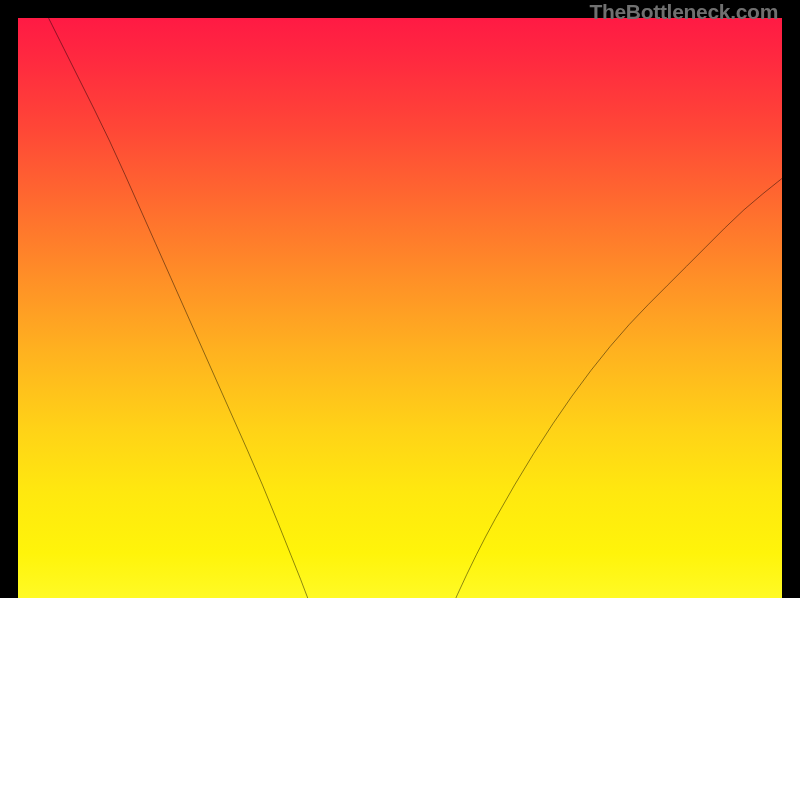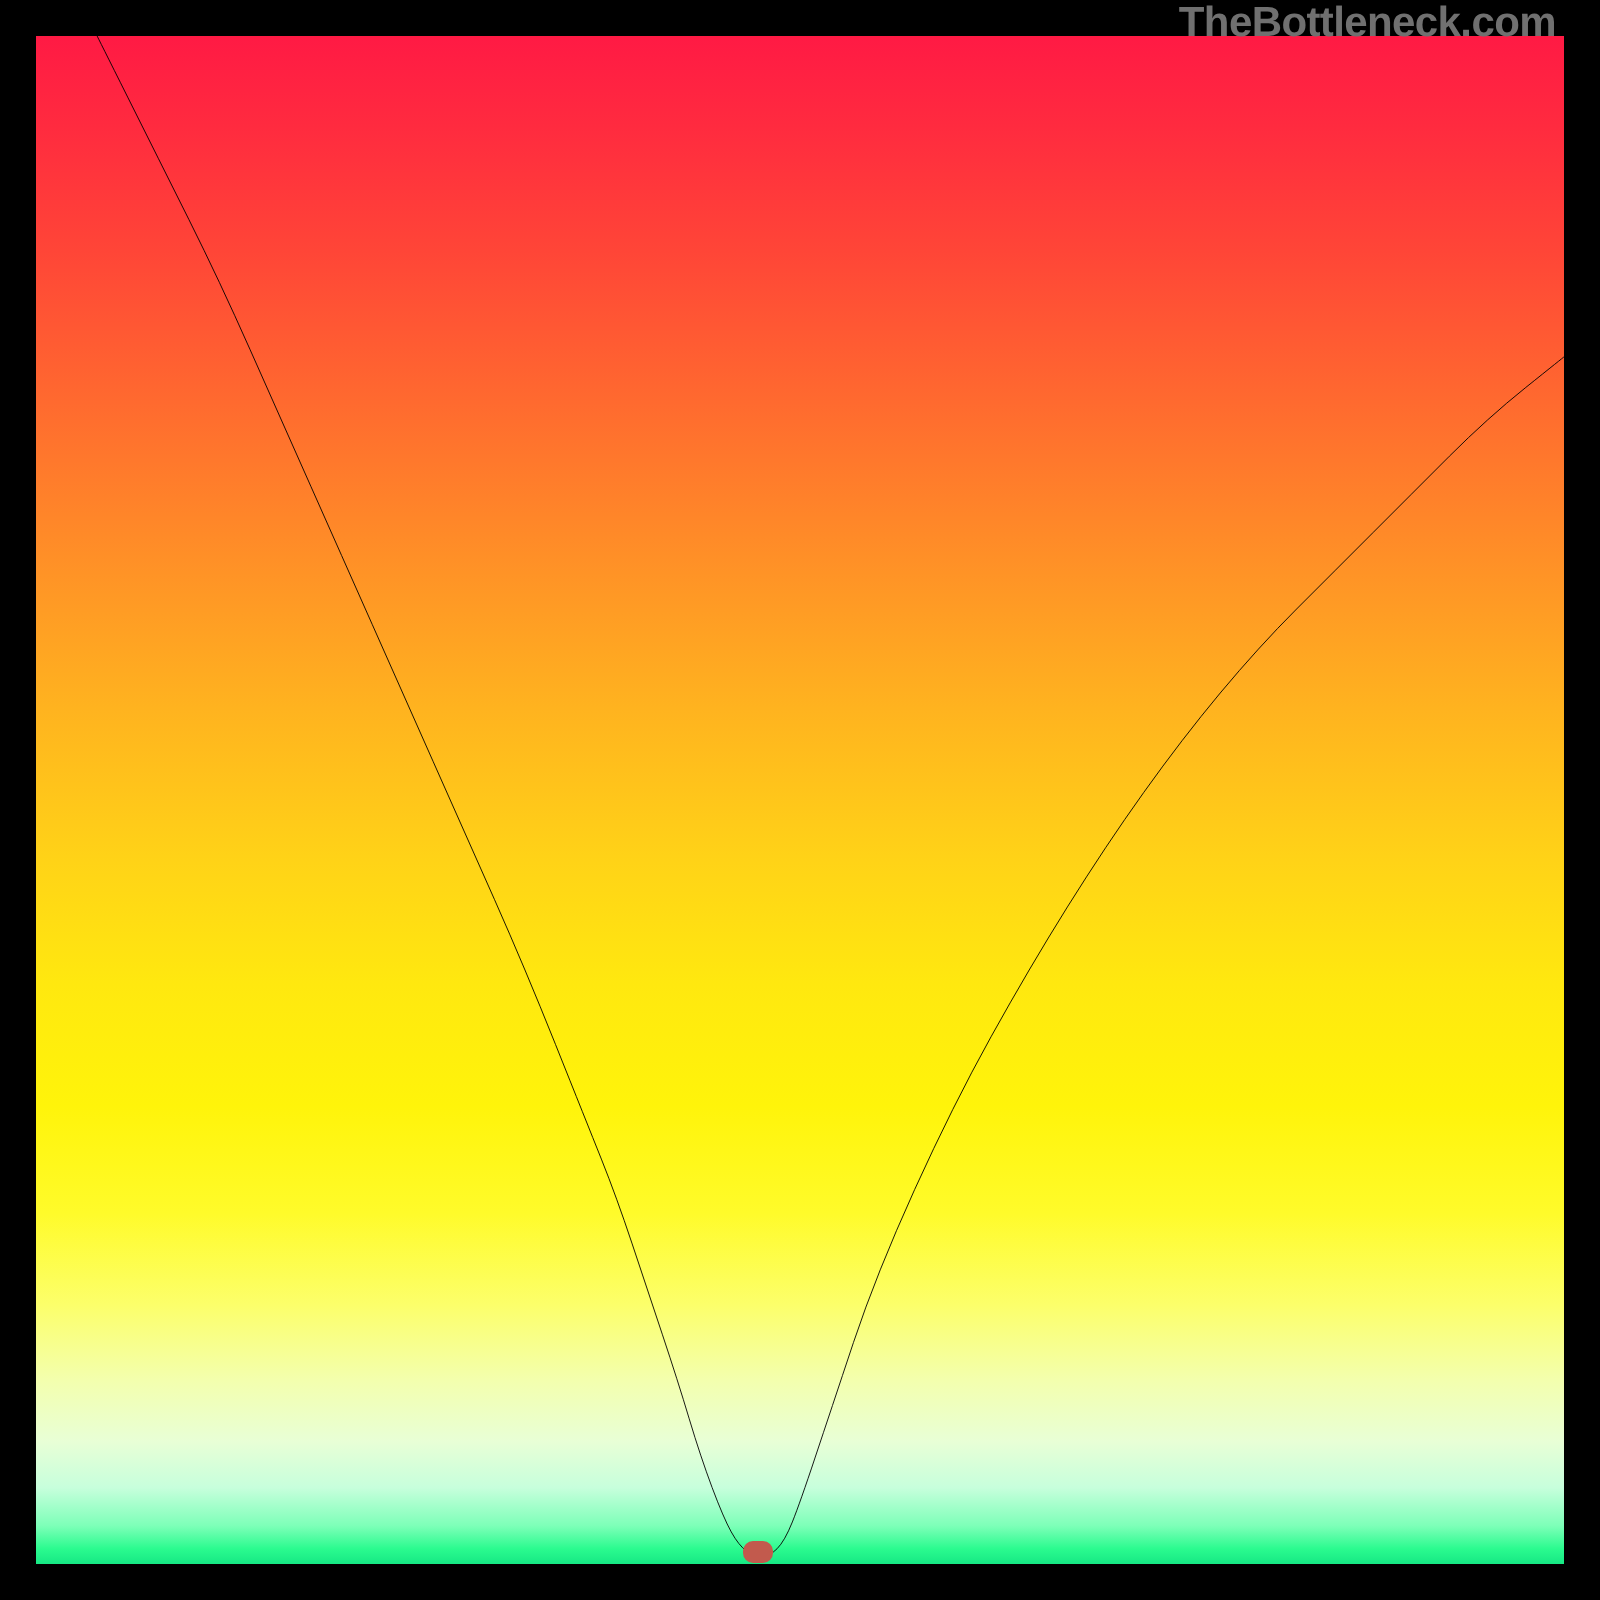--- a/index.html
+++ b/index.html
@@ -2,21 +2,21 @@
 <html><head>
 <meta charset="utf-8">
 <style>
   body {
     margin: 0;
     padding: 0;
     background: #fff;
   }
   .chart-container {
     width: 800px;
-    height: 800px;
+    height: 598px;
     position: relative;
     background: #000;
   }
   .plot-area {
     position: absolute;
     left: 18px;
     top: 18px;
     width: 764px;
     height: 764px;
     overflow: hidden;

